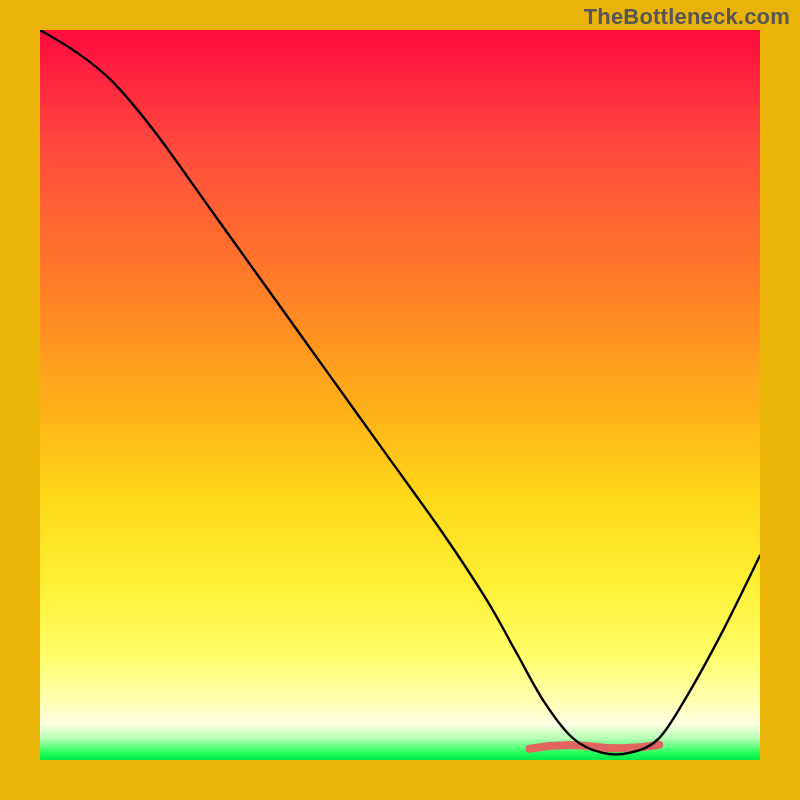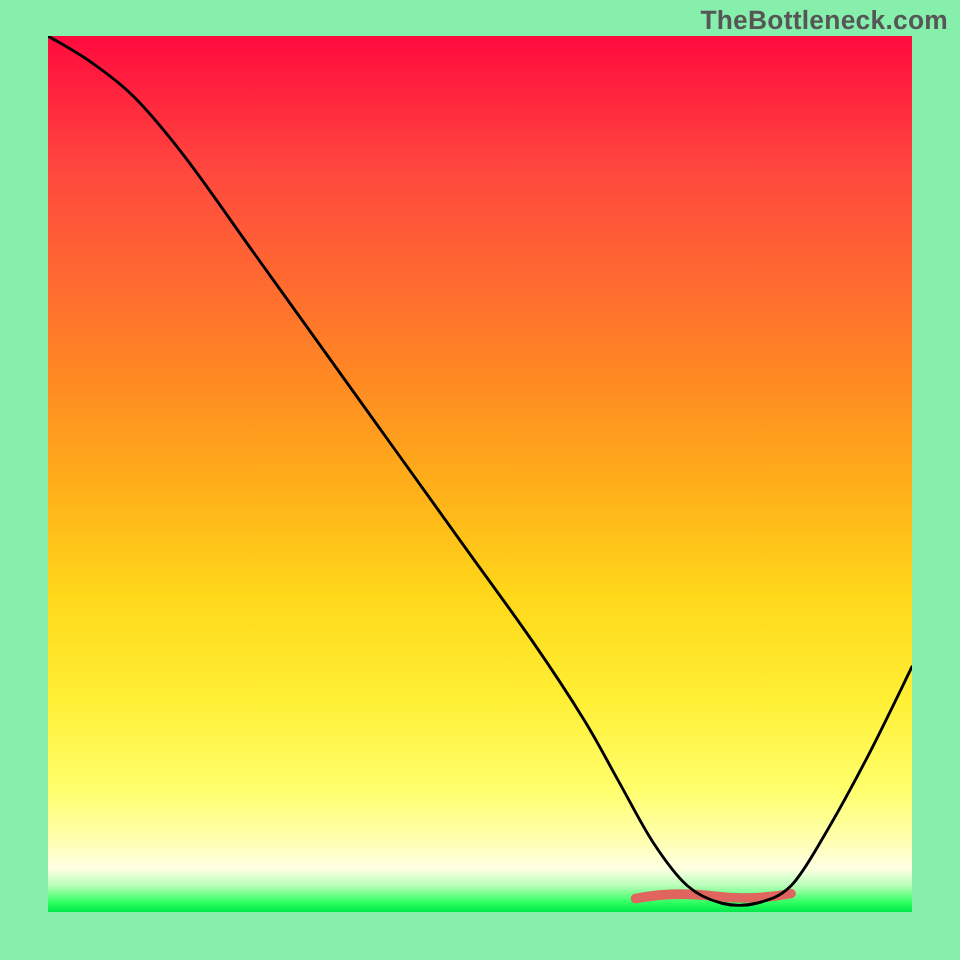--- a/index.html
+++ b/index.html
@@ -1,21 +1,21 @@
 <!DOCTYPE html>
 <html><head>
 <meta charset="utf-8">
 <style>
   * { margin: 0; padding: 0; box-sizing: border-box; }
   html, body { width: 800px; height: 800px; background: #000; overflow: hidden; }
   .container {
     position: relative;
     width: 800px;
     height: 800px;
-    background: #86efac;
+    background: #eab308;
   }
   .attribution {
     position: absolute;
     top: 4px;
     right: 10px;
     font-family: Arial, Helvetica, sans-serif;
     font-size: 22px;
     font-weight: bold;
     color: #565656;
     letter-spacing: 0.2px;

